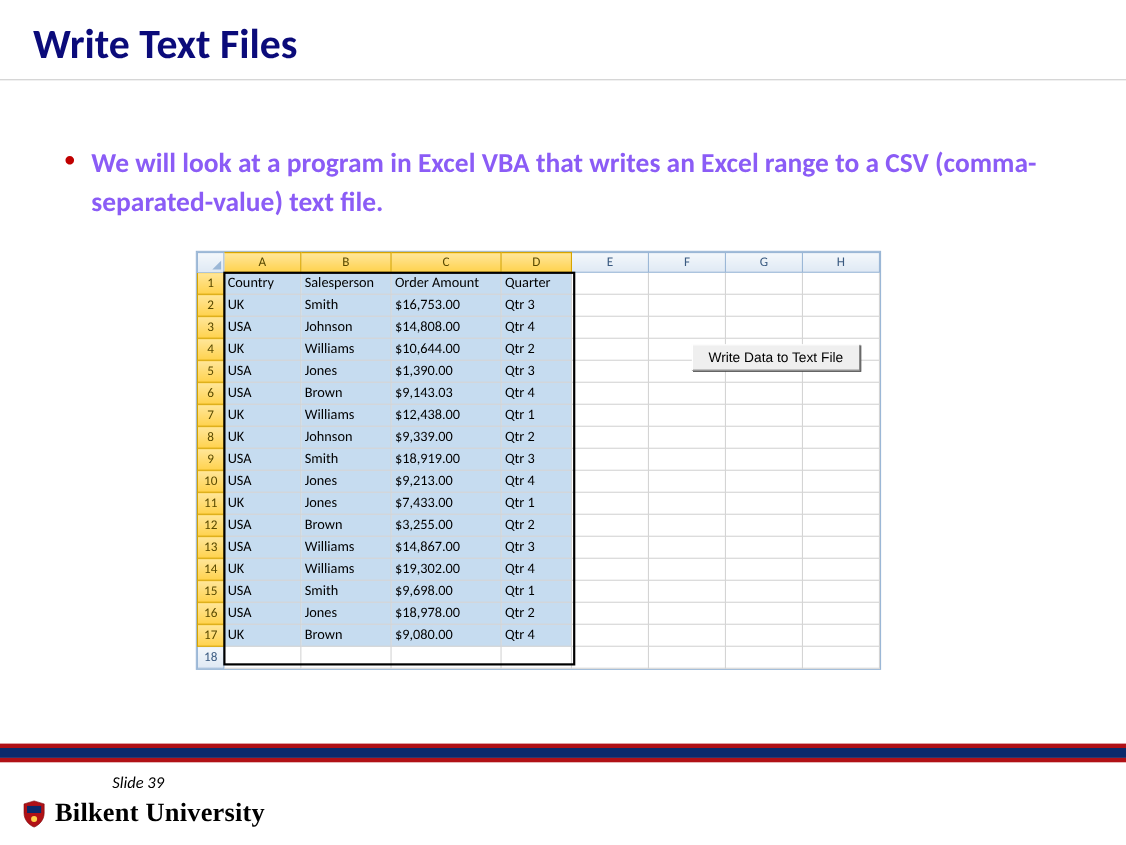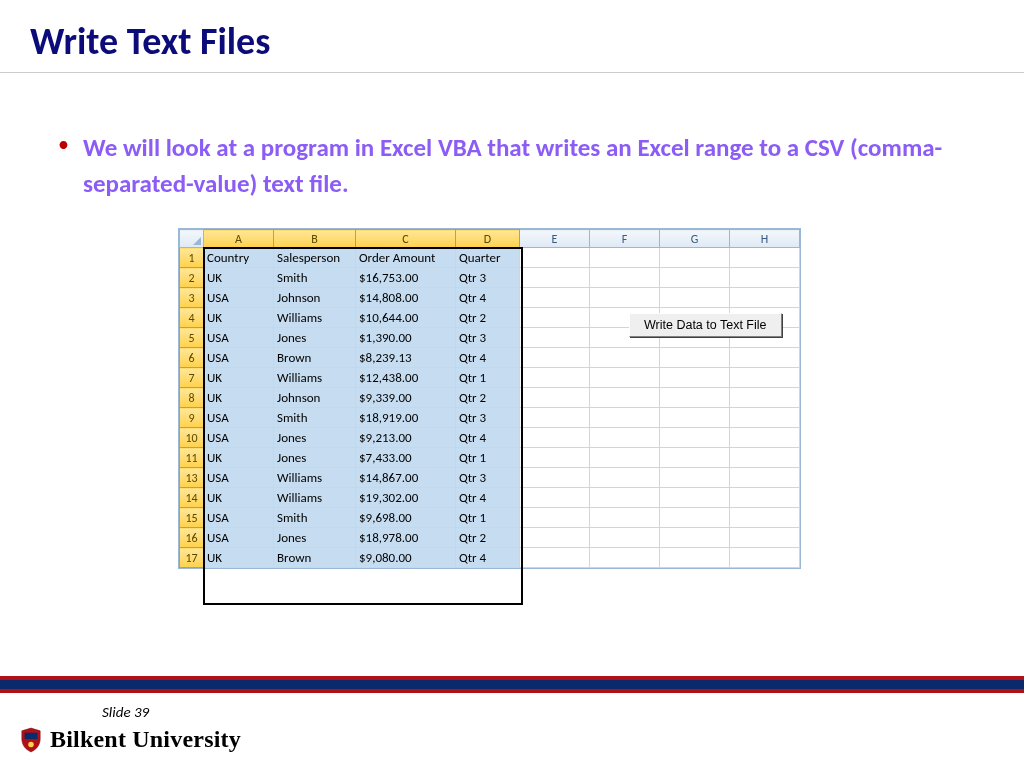--- a/index.html
+++ b/index.html
@@ -112,21 +112,21 @@
             <td class="cell sel wD">Qtr 3</td>
             <td class="cell"></td>
             <td class="cell"></td>
             <td class="cell"></td>
             <td class="cell"></td>
           </tr>
     <tr>
             <td class="rowhdr sel">6</td>
             <td class="cell sel wA">USA</td>
             <td class="cell sel wB">Brown</td>
-            <td class="cell sel num wC">$8,239.13</td>
+            <td class="cell sel num wC">$9,143.03</td>
             <td class="cell sel wD">Qtr 4</td>
             <td class="cell"></td>
             <td class="cell"></td>
             <td class="cell"></td>
             <td class="cell"></td>
           </tr>
     <tr>
             <td class="rowhdr sel">7</td>
             <td class="cell sel wA">UK</td>
             <td class="cell sel wB">Williams</td>
@@ -169,20 +169,31 @@
             <td class="cell"></td>
             <td class="cell"></td>
             <td class="cell"></td>
           </tr>
     <tr>
             <td class="rowhdr sel">11</td>
             <td class="cell sel wA">UK</td>
             <td class="cell sel wB">Jones</td>
             <td class="cell sel num wC">$7,433.00</td>
             <td class="cell sel wD">Qtr 1</td>
+            <td class="cell"></td>
+            <td class="cell"></td>
+            <td class="cell"></td>
+            <td class="cell"></td>
+          </tr>
+    <tr>
+            <td class="rowhdr sel">12</td>
+            <td class="cell sel wA">USA</td>
+            <td class="cell sel wB">Brown</td>
+            <td class="cell sel num wC">$3,255.00</td>
+            <td class="cell sel wD">Qtr 2</td>
             <td class="cell"></td>
             <td class="cell"></td>
             <td class="cell"></td>
             <td class="cell"></td>
           </tr>
     <tr>
             <td class="rowhdr sel">13</td>
             <td class="cell sel wA">USA</td>
             <td class="cell sel wB">Williams</td>
             <td class="cell sel num wC">$14,867.00</td>
@@ -224,20 +235,31 @@
             <td class="cell"></td>
             <td class="cell"></td>
             <td class="cell"></td>
           </tr>
     <tr>
             <td class="rowhdr sel">17</td>
             <td class="cell sel wA">UK</td>
             <td class="cell sel wB">Brown</td>
             <td class="cell sel num wC">$9,080.00</td>
             <td class="cell sel wD">Qtr 4</td>
+            <td class="cell"></td>
+            <td class="cell"></td>
+            <td class="cell"></td>
+            <td class="cell"></td>
+          </tr>
+    <tr>
+            <td class="rowhdr">18</td>
+            <td class="cell wA"></td>
+            <td class="cell wB"></td>
+            <td class="cell wC"></td>
+            <td class="cell wD"></td>
             <td class="cell"></td>
             <td class="cell"></td>
             <td class="cell"></td>
             <td class="cell"></td>
           </tr>
   </tbody>
       </table>
   <div class="selbox" style="left:24px; top:18px; width:320px; height:358px;"></div>
   <button class="vba-btn" style="left:450px; top:68px;margin-top:16px;">Write Data to Text File</button>
 </div>

